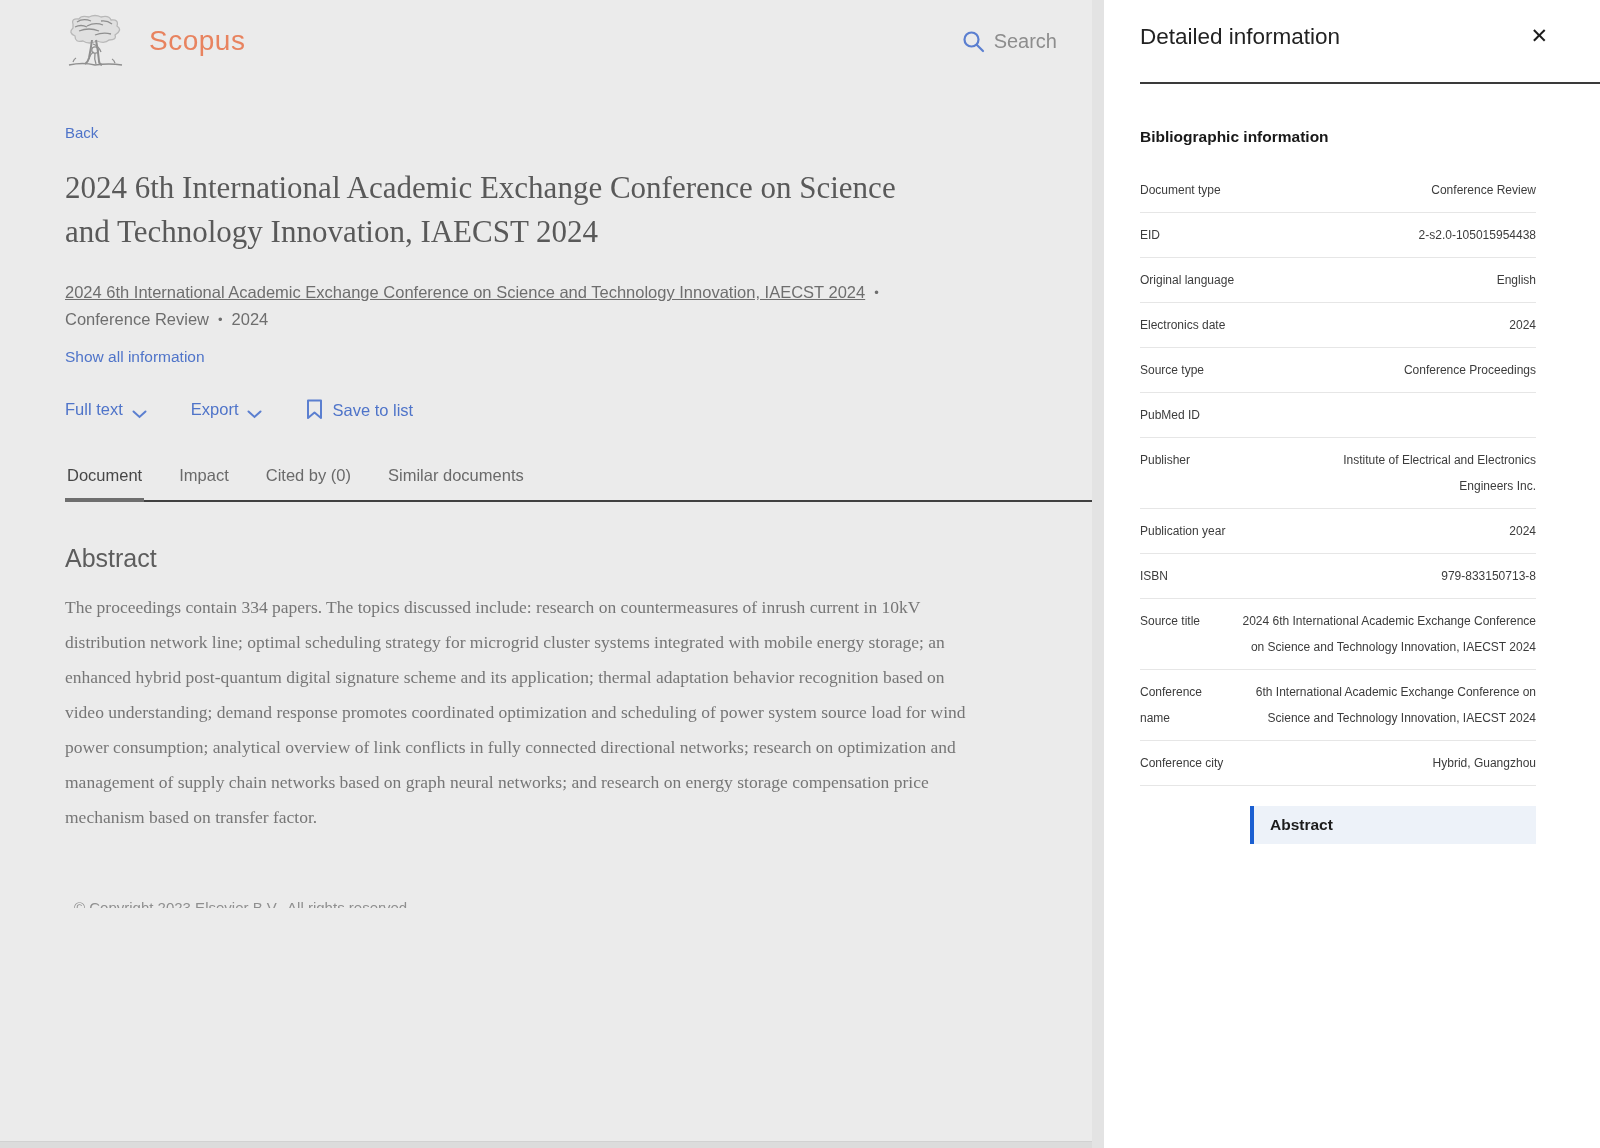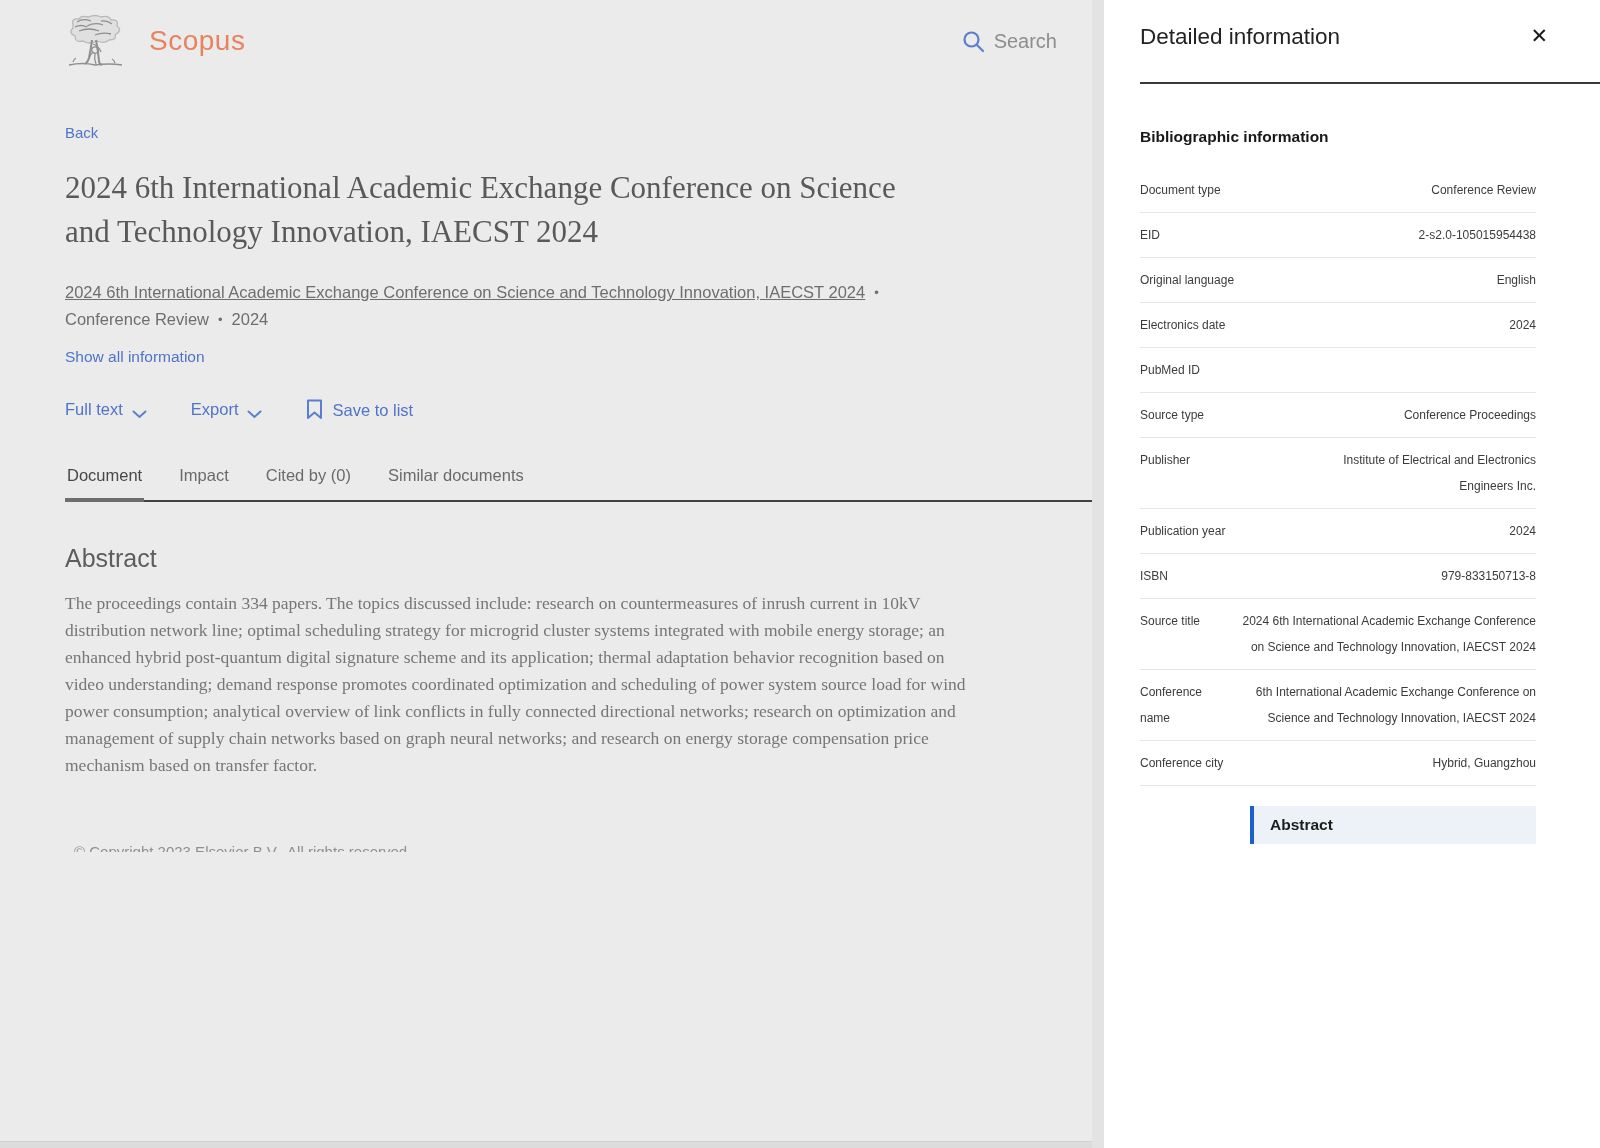--- a/index.html
+++ b/index.html
@@ -41,21 +41,21 @@
 
   .tabs { display:flex; margin:46px 0 0 35px; width:1057px; border-bottom:2px solid #404040; }
   .tab { padding:0 2px 13px 2px; margin-right:33px; font-size:16.5px; color:#6a6a6a;
          border-bottom:4px solid transparent; margin-bottom:-2px; cursor:pointer; }
   .tab.active { color:#474747; border-bottom-color:#6e6e6e; }
 
   .abstract-heading { margin:42px 0 0 35px; font-size:25px; font-weight:400; color:#5d5d5d; }
   .abstract-text {
     margin:17px 0 0 35px; width:922px;
     font-family:"Liberation Serif", serif;
-    font-size:17.5px; line-height:27px; color:#767676;
+    font-size:17.5px; line-height:35px; color:#767676;
   }
   .copyright-clip { margin:64px 0 0 44px; height:9px; overflow:hidden; font-size:15px; color:#8f8f8f; }
 
   .bottom-strip { position:absolute; left:0; bottom:0; width:1092px; height:7px; background:#dcdcdc; border-top:1px solid #d2d2d2; }
 
   
   .gutter { position:absolute; left:1092px; top:0; bottom:0; width:12px; background:#e3e3e3; }
 
   
   .side-panel { position:absolute; left:1104px; right:0; top:0; bottom:0; background:#ffffff; padding-left:36px; }
@@ -192,26 +192,26 @@
       </div>
       <div class="info-row">
         <div class="label">Original language</div>
         <div class="value">English</div>
       </div>
       <div class="info-row">
         <div class="label">Electronics date</div>
         <div class="value">2024</div>
       </div>
       <div class="info-row">
+        <div class="label">Source type</div>
+        <div class="value">Conference Proceedings</div>
+      </div>
+      <div class="info-row">
         <div class="label">PubMed ID</div>
         <div class="value"></div>
-      </div>
-      <div class="info-row">
-        <div class="label">Source type</div>
-        <div class="value">Conference Proceedings</div>
       </div>
       <div class="info-row">
         <div class="label">Publisher</div>
         <div class="value">Institute of Electrical and Electronics Engineers Inc.</div>
       </div>
       <div class="info-row">
         <div class="label">Publication year</div>
         <div class="value">2024</div>
       </div>
       <div class="info-row">

